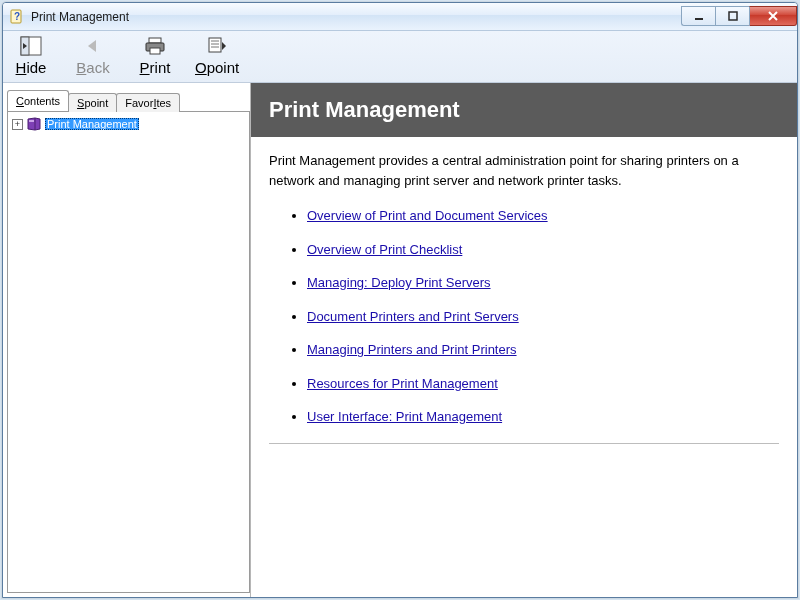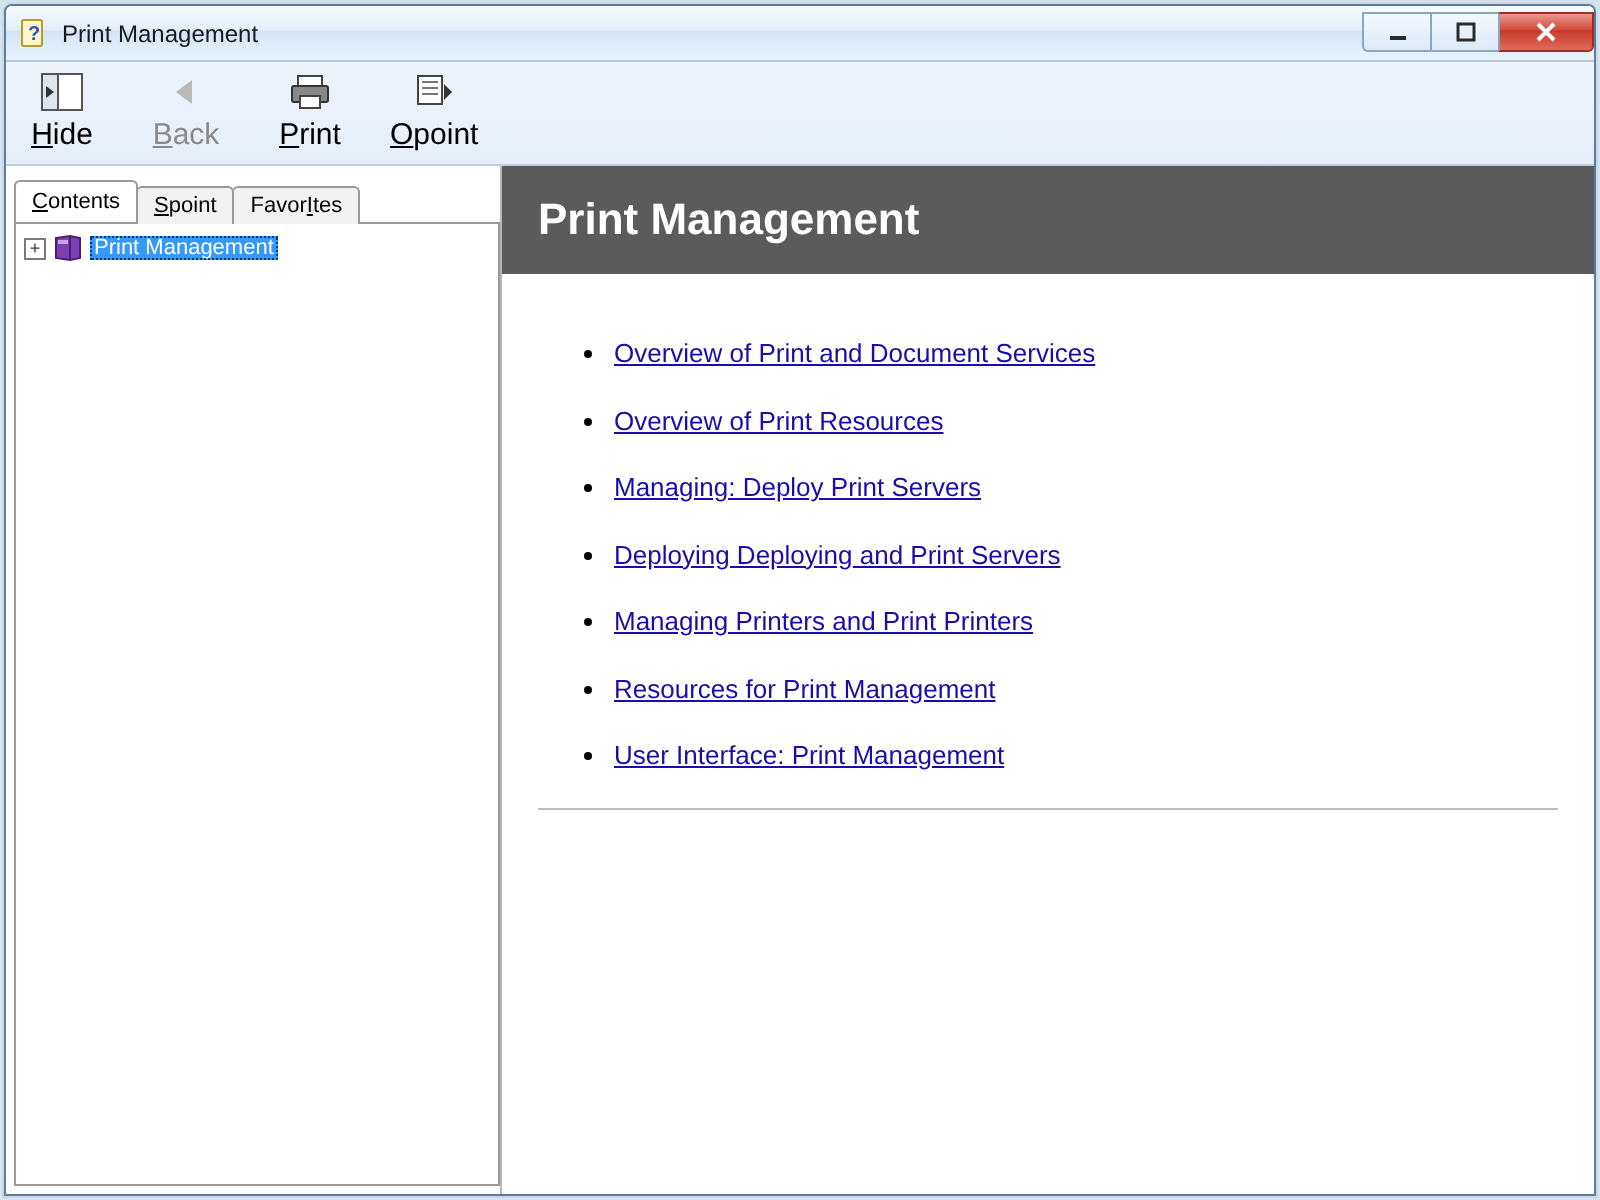--- a/index.html
+++ b/index.html
@@ -303,25 +303,26 @@
             </svg>
           </span>
           <span class="tree-label selected">Print Management</span>
         </div>
       </div>
     </div>
 
     <div class="content-pane">
       <div class="content-header">Print Management</div>
       <div class="content-body">
+        <p>Print Management provides a central administration point for sharing printers on a network and managing print server and network printer tasks.</p>
         <ul class="link-list">
           <li><a href="#">Overview of Print and Document Services</a></li>
-          <li><a href="#">Overview of Print Resources</a></li>
+          <li><a href="#">Overview of Print Checklist</a></li>
           <li><a href="#">Managing: Deploy Print Servers</a></li>
-          <li><a href="#">Deploying Deploying and Print Servers</a></li>
+          <li><a href="#">Document Printers and Print Servers</a></li>
           <li><a href="#">Managing Printers and Print Printers</a></li>
           <li><a href="#">Resources for Print Management</a></li>
           <li><a href="#">User Interface: Print Management</a></li>
         </ul>
         <hr class="hr-rule">
       </div>
     </div>
 
   </div>
 </div>

